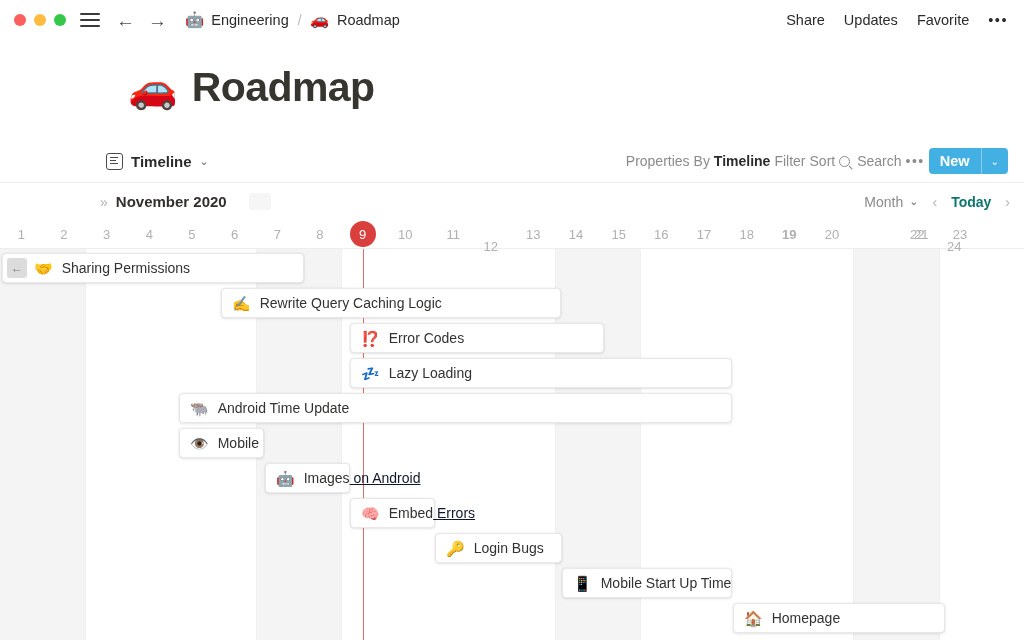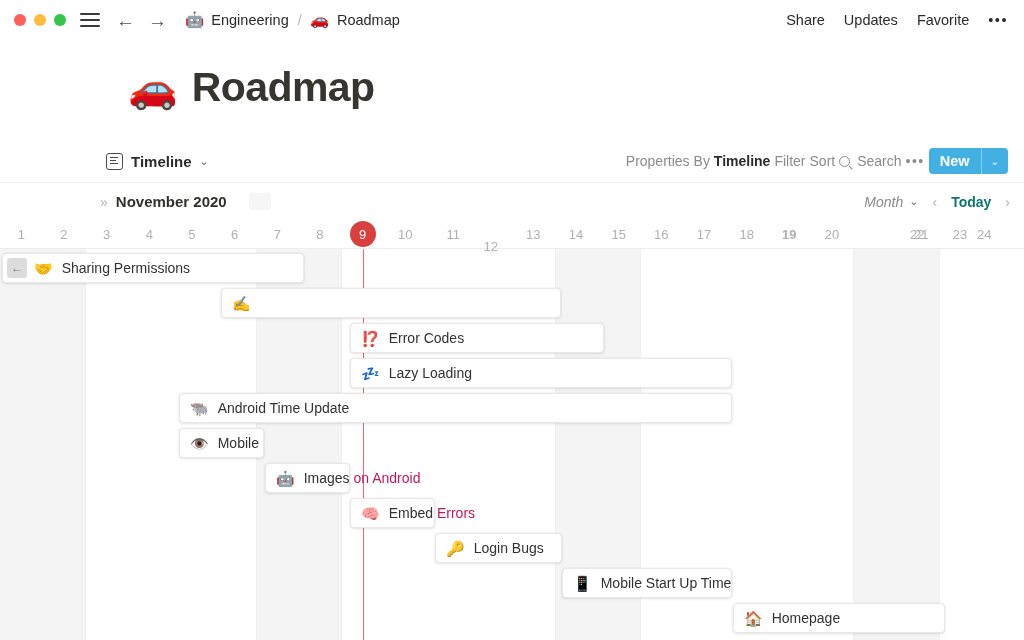--- a/index.html
+++ b/index.html
@@ -98,21 +98,21 @@
   .datenav {
     position: absolute; left: 0; top: 182px; width: 1024px; height: 38px;
     display: flex; align-items: center; background: #fff; z-index: 30;
     border-top: 1px solid #eeedec;
   }
   .month-left { display: flex; align-items: center; gap: 10px; margin-left: 100px; }
   .dbl-chev { color: #b3b3b3; font-size: 14px; letter-spacing: -2px; }
   .month-label { font-size: 15px; font-weight: bold; color: #32302c; }
   .ghost2 { width: 22px; height: 17px; background: #f6f6f6; border-radius: 2px; margin-left: 12px; }
   .nav-right { margin-left: auto; display: flex; align-items: center; gap: 14px; margin-right: 14px; }
-  .nav-right .sel { font-size: 14px; color: #8b8b8b; display: flex; align-items: center; gap: 6px; font-style: italic; }
+  .nav-right .sel { font-size: 14px; color: #8b8b8b; display: flex; align-items: center; gap: 6px; }
   .nav-right .arr { font-size: 14px; color: #b4b4b4; }
   .nav-right .today { font-size: 14px; font-weight: bold; color: #0f766e; }
 
   
   .ruler {
     position: absolute; left: 0; top: 220px; width: 1024px; height: 28px;
     z-index: 28; background: #fff;
   }
   .tick {
     position: absolute; top: 0; height: 28px; width: 42.6px;
@@ -154,21 +154,21 @@
     width: 20px; height: 20px; margin-left: 4px; border-radius: 3px;
     background: #dcdcdc; color: #7a7a7a; font-size: 12px;
     display: flex; align-items: center; justify-content: center; flex: 0 0 auto;
   }
   .card .emo { font-size: 15px; margin-left: 10px; flex: 0 0 auto; line-height: 1; }
   .card .lead + .emo { margin-left: 7px; }
   .card .ctext {
     margin-left: 9px; font-size: 14px; color: #333230; white-space: nowrap;
     font-weight: 500;
   }
-  .card .overflow { color: #be185d; }
+  .card .overflow { color: #0f172a; text-decoration: underline; }
   .card .innerwrap { display: flex; align-items: center; overflow: hidden; height: 100%; }
   .card.overflowing .innerwrap { overflow: visible; }
 </style>
 </head>
 <body>
 
 <div id="app">
 
   <div class="titlebar">
     <div class="traffic">
@@ -283,21 +283,21 @@
       <div class="tick" style="left: 554.667px; width: 42.6667px;">14</div>
       <div class="tick" style="left: 597.333px; width: 42.6667px;">15</div>
       <div class="tick" style="left: 640px; width: 42.6667px;">16</div>
       <div class="tick" style="left: 682.667px; width: 42.6667px;">17</div>
       <div class="tick" style="left: 725.333px; width: 42.6667px;">18</div>
       <div class="tick" style="left: 768px; width: 42.6667px; font-weight: bold;">19</div>
       <div class="tick" style="left: 810.667px; width: 42.6667px;">20</div>
       <div class="tick" style="left: 900px; width: 42.6667px;">21</div>
       <div class="tick" style="left: 896px; width: 42.6667px;">22</div>
       <div class="tick" style="left: 938.667px; width: 42.6667px;">23</div>
-      <div class="tick" style="left: 963px; width: 42.6667px;">24</div>
+      <div class="tick" style="left: 933px; width: 42.6667px; margin-top: 12px;">24</div>
     </div>
 
   <div class="board" id="board">
       <div class="weekend" style="left: 0px; width: 85.3333px; background: rgb(244, 244, 244);"></div>
       <div class="weekend" style="left: 256px; width: 85.3333px; background: rgb(244, 244, 244);"></div>
       <div class="weekend" style="left: 554.667px; width: 85.3333px; background: rgb(244, 244, 244);"></div>
       <div class="weekend" style="left: 853.333px; width: 85.3333px; background: rgb(244, 244, 244);"></div>
       <div class="gridline" style="left: 85.3333px;"></div>
       <div class="gridline" style="left: 256px;"></div>
       <div class="gridline" style="left: 341.333px;"></div>
@@ -309,20 +309,21 @@
       <div class="card" style="left: 2px; width: 302px; top: 4px;">
         <div class="innerwrap">
           <span class="lead">←</span>
           <span class="emo">🤝</span>
           <span class="ctext">Sharing Permissions</span>
         </div>
       </div>
       <div class="card" style="left: 221px; width: 340px; top: 39px;">
         <div class="innerwrap">
           <span class="emo">✍️</span>
+          <span class="ctext">Rewrite Query Caching Logic</span>
         </div>
       </div>
       <div class="card" style="left: 350px; width: 254px; top: 74px;">
         <div class="innerwrap">
           <span class="emo">⁉️</span>
           <span class="ctext">Error Codes</span>
         </div>
       </div>
       <div class="card" style="left: 350px; width: 382px; top: 109px;">
         <div class="innerwrap">

